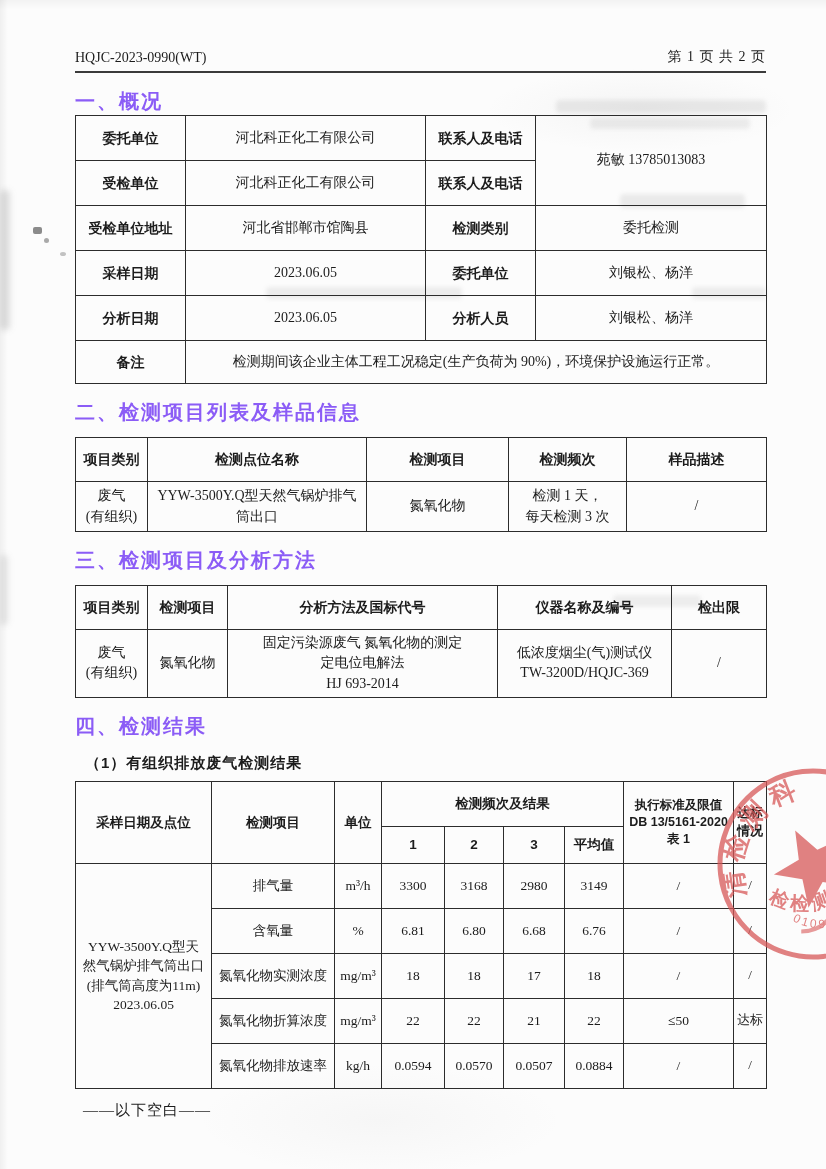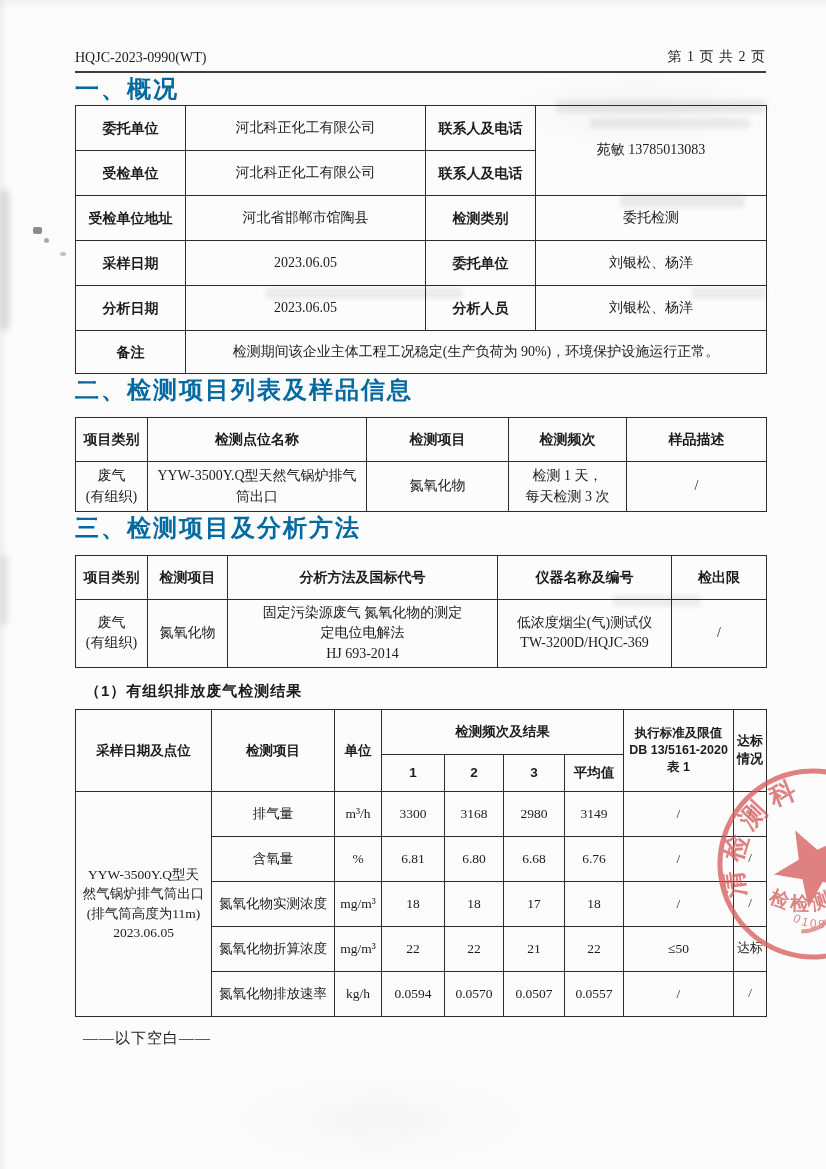--- a/index.html
+++ b/index.html
@@ -17,22 +17,22 @@
       linear-gradient(180deg, rgba(0,0,0,0.04) 0px, rgba(0,0,0,0) 10px),
       radial-gradient(220px 60px at 640px 110px, rgba(140,140,140,0.07), rgba(0,0,0,0) 70%),
       radial-gradient(260px 80px at 380px 1120px, rgba(150,150,150,0.06), rgba(0,0,0,0) 70%);
   }
   .content { position:absolute; left:75px; top:48px; width:691px; }
 
   .docheader { display:flex; justify-content:space-between; align-items:flex-end;
     border-bottom:2px solid #3b3b3b; padding-bottom:5px; font-size:14px; }
   .docheader .pageno { letter-spacing:1px; }
 
-  .sec-title { font-size:24px; font-weight:bold; letter-spacing:2px; 
-    font-family:"Liberation Sans","DejaVu Sans",sans-serif; color:#0369a1; }
+  .sec-title { font-size:20px; font-weight:bold; letter-spacing:2px; margin-top:15px;
+    font-family:"Liberation Sans","DejaVu Sans",sans-serif; color:#8b5cf6; }
   .sub-title { font-size:15px; font-weight:bold; letter-spacing:1px; margin:14px 0 8px 10px;
     font-family:"Liberation Sans","DejaVu Sans",sans-serif; }
 
   table { border-collapse:collapse; table-layout:fixed; width:691px; background:transparent; }
   td,th { border:1px solid #2c2c2c; text-align:center; vertical-align:middle;
     font-size:14px; font-weight:normal; padding:3px 5px; white-space:pre-line; line-height:1.45; }
   table { border:1.5px solid #222; }
   th, td.lbl { font-weight:bold; font-family:"Liberation Sans","DejaVu Sans",sans-serif; font-size:14px; }
 
   .t1 { }
@@ -190,20 +190,21 @@
         <td>固定污染源废气  氮氧化物的测定
 定电位电解法
 HJ 693-2014</td>
         <td>低浓度烟尘(气)测试仪
 TW-3200D/HQJC-369</td>
         <td>/</td>
       </tr>
     </tbody>
       </table>
 
+    <div class="sec-title">四、检测结果</div>
     <div class="sub-title">（1）有组织排放废气检测结果</div>
 
     <table class="t4">
       <colgroup>
         <col style="width:136px">
           <col style="width:123px">
           <col style="width:47px">
         <col style="width:63px">
           <col style="width:59px">
           <col style="width:61px">
@@ -270,21 +271,21 @@
         <td>22</td>
         <td>≤50</td>
         <td class="ok-col">达标</td>
       </tr>
       <tr class="data">
         <td>氮氧化物排放速率</td>
         <td>kg/h</td>
         <td>0.0594</td>
         <td>0.0570</td>
         <td>0.0507</td>
-        <td>0.0557</td>
+        <td>0.0884</td>
         <td>/</td>
         <td class="ok-col">/</td>
       </tr>
     </tbody>
       </table>
 
     <div class="footer-note">——以下空白——</div>
   </div>
 
   <div class="stamp">

